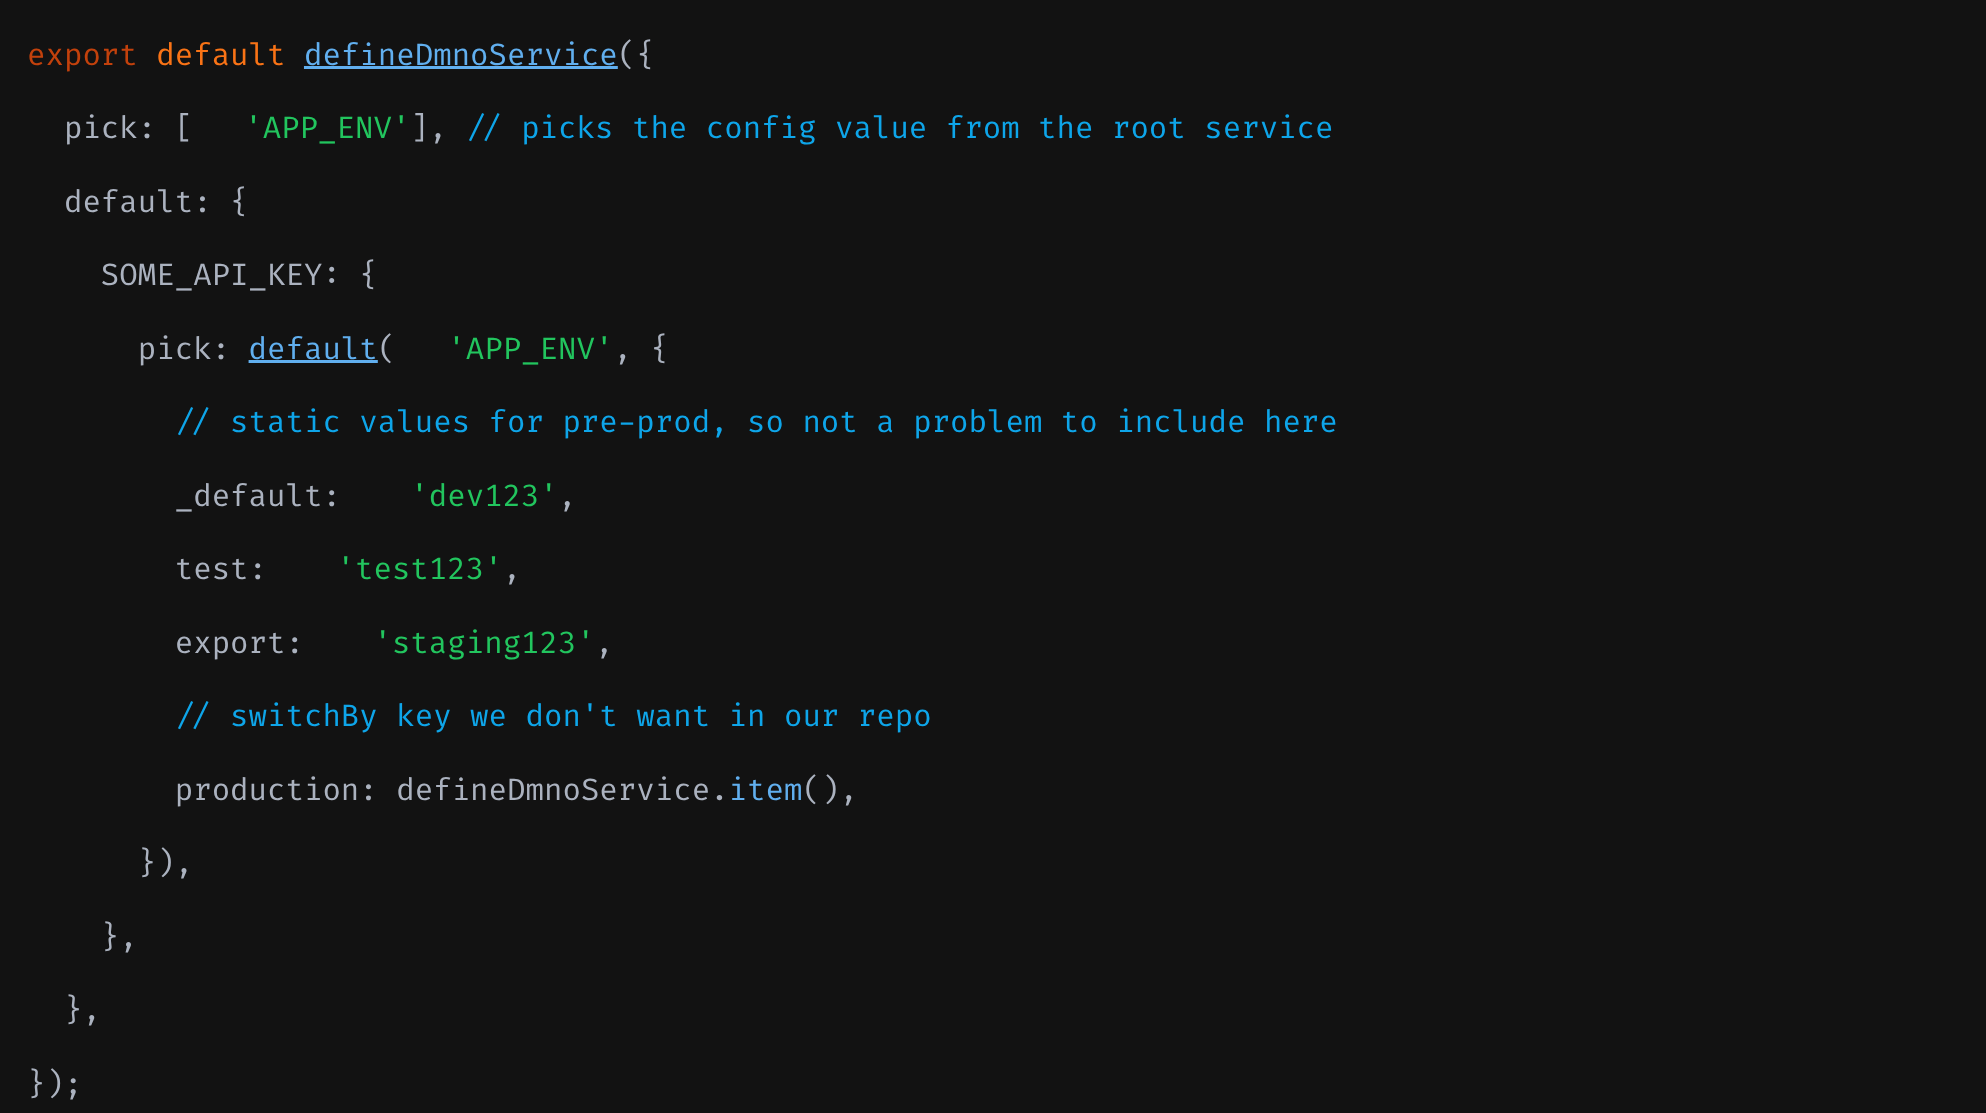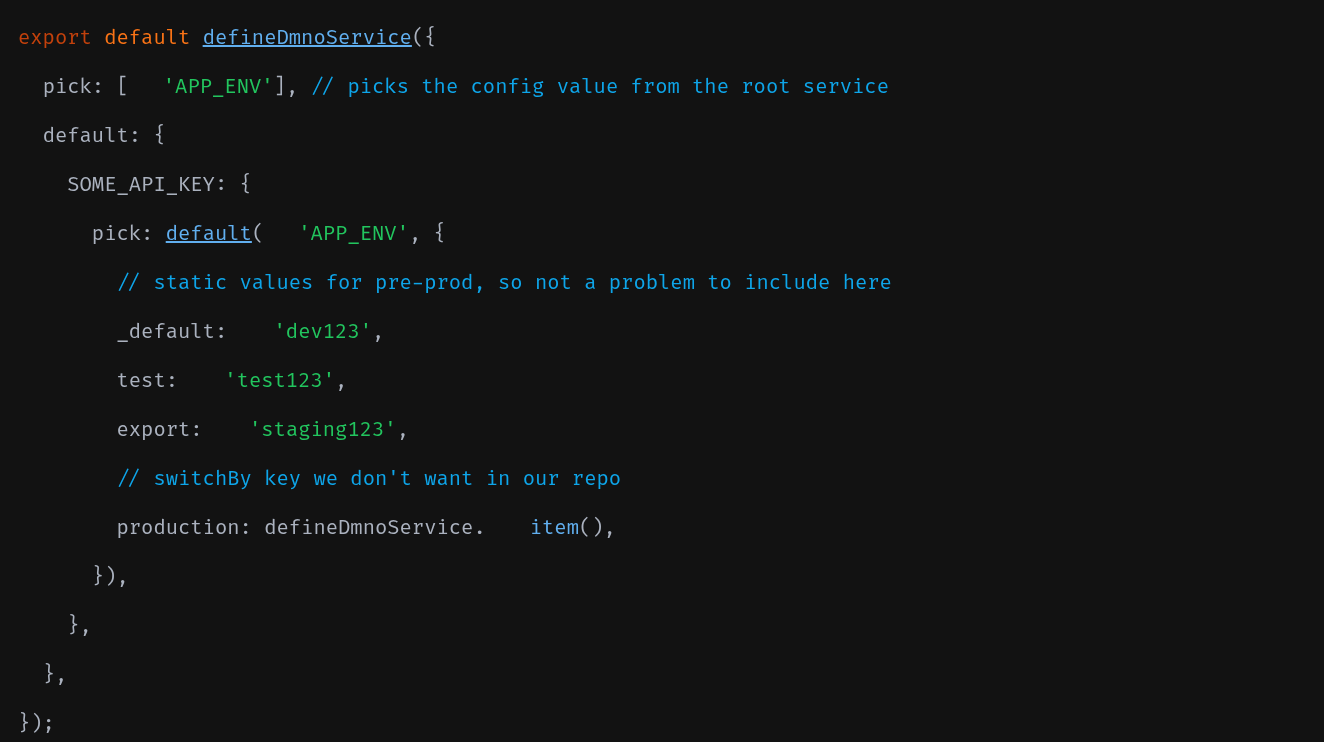--- a/index.html
+++ b/index.html
@@ -22,21 +22,21 @@
       font-family: inherit;
       white-space: pre;
     }
     .keyword { color: #c2410c; }
     .default { color: #f97316; }
     .function { color: #61afef; text-decoration: underline; }
     .string { color: #22c55e; margin-left: 34px; }
     .comment { color: #0ea5e9; }
     .property { color: #abb2bf; }
     .punct { color: #abb2bf; }
-    .method { color: #61afef; margin-left: 44px; }
+    .method { color: #61afef; }
     .dot { color: #abb2bf; }
   </style>
 </head>
 <body>
 
 <pre><span class="keyword">export</span> <span class="default">default</span> <span class="function">defineDmnoService</span><span class="punct">({</span>
   <span class="property">pick</span><span class="punct">: [</span><span class="string">'APP_ENV'</span><span class="punct">], </span><span class="comment">// picks the config value from the root service</span>
   <span class="property">default</span><span class="punct">: {</span>
     <span class="property">SOME_API_KEY</span><span class="punct">: {</span>
       <span class="property">pick</span><span class="punct">: </span><span class="function">default</span><span class="punct">(</span><span class="string">'APP_ENV'</span><span class="punct">, {</span>

